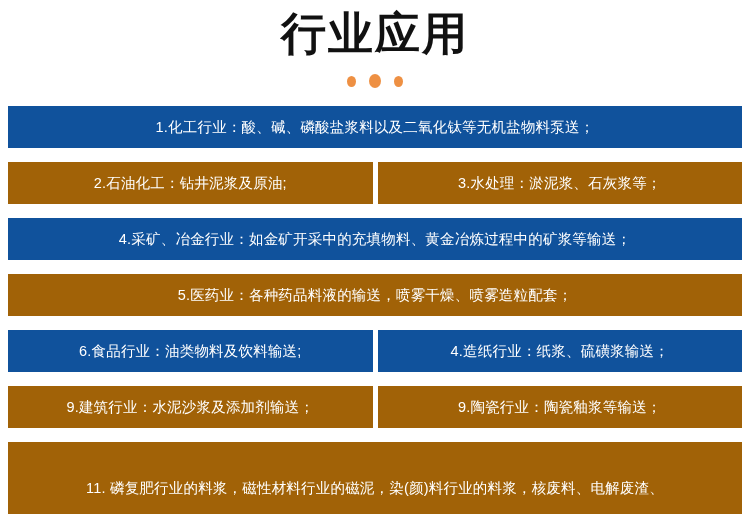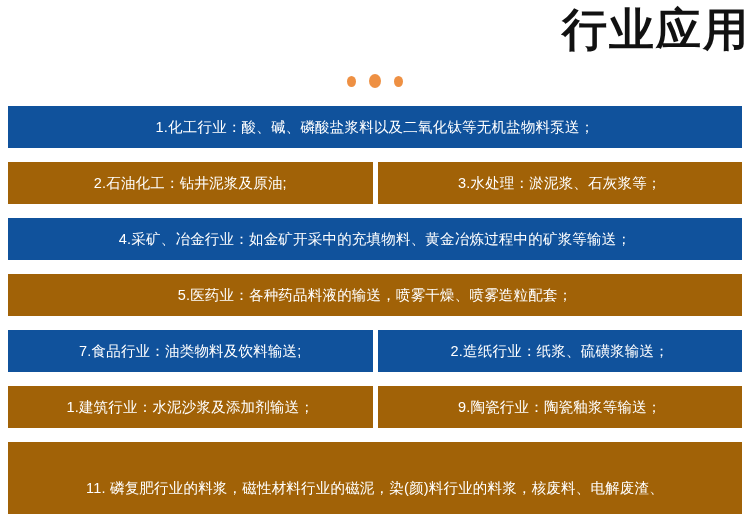--- a/index.html
+++ b/index.html
@@ -25,22 +25,21 @@
     padding-top: 6px;
     text-align: center;
   }
   .page-title {
     font-size: 45px;
     line-height: 56px;
     font-weight: bold;
     color: #111111;
     letter-spacing: 2px;
     margin: 0;
-    font-family: Liberation Mono, monospace;
-    text-align: right;
+    font-family: Liberation Sans, sans-serif;
   }
   .dots {
     margin-top: 12px;
     height: 14px;
     display: flex;
     justify-content: center;
     align-items: center;
     gap: 13px;
   }
   .dot {
@@ -114,26 +113,26 @@
 
     <div class="banner-row">
       <div class="banner-cell dark">4.采矿、冶金行业：如金矿开采中的充填物料、黄金冶炼过程中的矿浆等输送；</div>
     </div>
 
     <div class="banner-row">
       <div class="banner-cell light">5.医药业：各种药品料液的输送，喷雾干燥、喷雾造粒配套；</div>
     </div>
 
     <div class="banner-row">
-      <div class="banner-cell dark">7.食品行业：油类物料及饮料输送;</div>
-      <div class="banner-cell dark">2.造纸行业：纸浆、硫磺浆输送；</div>
+      <div class="banner-cell dark">6.食品行业：油类物料及饮料输送;</div>
+      <div class="banner-cell dark">4.造纸行业：纸浆、硫磺浆输送；</div>
     </div>
 
     <div class="banner-row">
-      <div class="banner-cell light">1.建筑行业：水泥沙浆及添加剂输送；</div>
+      <div class="banner-cell light">9.建筑行业：水泥沙浆及添加剂输送；</div>
       <div class="banner-cell light">9.陶瓷行业：陶瓷釉浆等输送；</div>
     </div>
 
 
     <div class="banner-row">
       <div class="banner-cell light tall">
         <span class="line">11. 磷复肥行业的料浆，磁性材料行业的磁泥，染(颜)料行业的料浆，核废料、电解废渣、</span>
       </div>
     </div>
 

